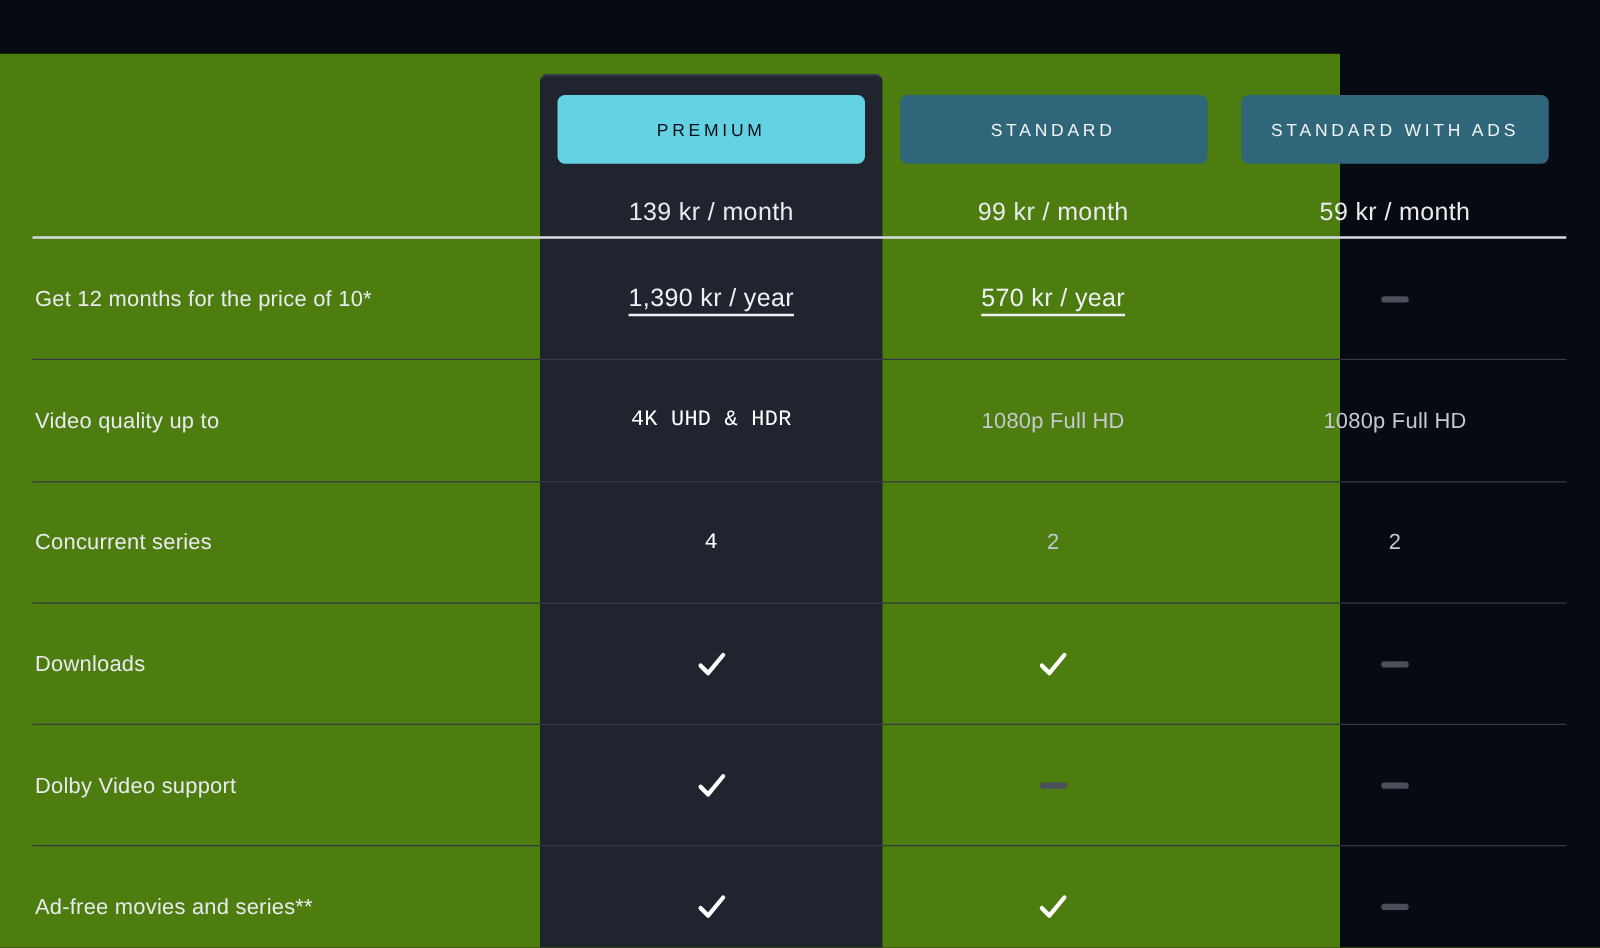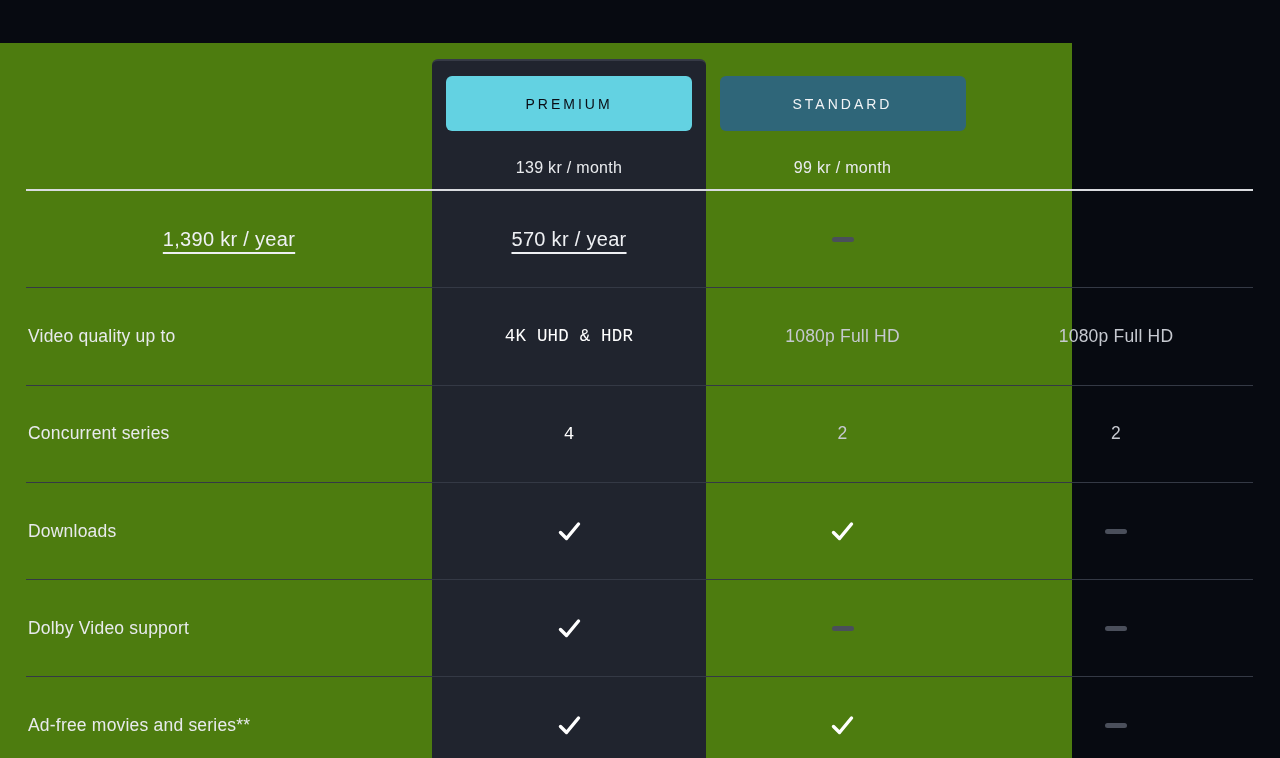--- a/index.html
+++ b/index.html
@@ -66,21 +66,21 @@
   .plan-btn.highlight {
     background: #63d2e2;
     color: #0a0d15;
   }
   .plan-btn.normal {
     background: #2f6679;
     color: #f2f4f6;
   }
   .plan-price {
     margin-top: 28px;
-    font-size: 16px;
+    font-size: 20px;
     color: #e9ebee;
     letter-spacing: 0.3px;
   }
   .row {
     height: 97.3px;
     border-bottom: 1px solid #343945;
   }
   .cell { display: flex; align-items: center; }
   .cell.label-cell {
     font-size: 17.5px;
@@ -123,24 +123,29 @@
       <div class="plan-col">
         <button class="plan-btn highlight">PREMIUM</button>
         <div class="plan-price">139 kr / month</div>
       </div>
 
       <div class="plan-col">
         <button class="plan-btn normal">STANDARD</button>
         <div class="plan-price">99 kr / month</div>
       </div>
 
+      <div class="plan-col">
+        <button class="plan-btn normal">STANDARD WITH ADS</button>
+        <div class="plan-price">59 kr / month</div>
+      </div>
     </div>
 
     <div>
         <div class="grid-row row">
+          <div class="cell label-cell">Get 12 months for the price of 10*</div>
           <div class="cell value-cell premium-col">
             <span class="year-link">1,390 kr / year</span>
           </div>
           <div class="cell value-cell">
             <span class="year-link">570 kr / year</span>
           </div>
           <div class="cell value-cell">
             <span class="dash"></span>
           </div>
         </div>

